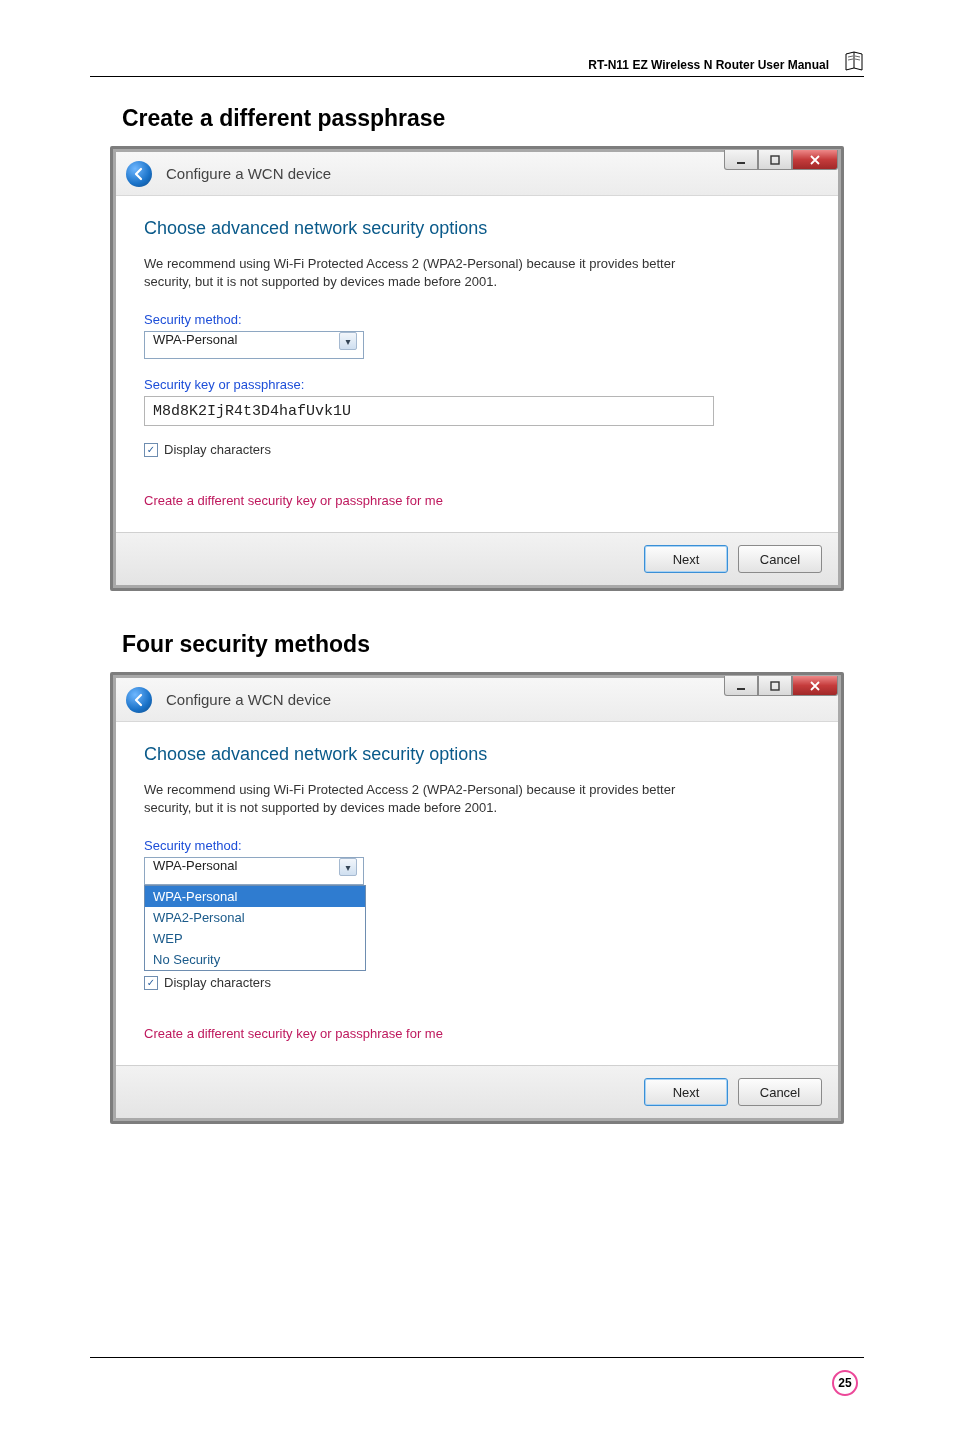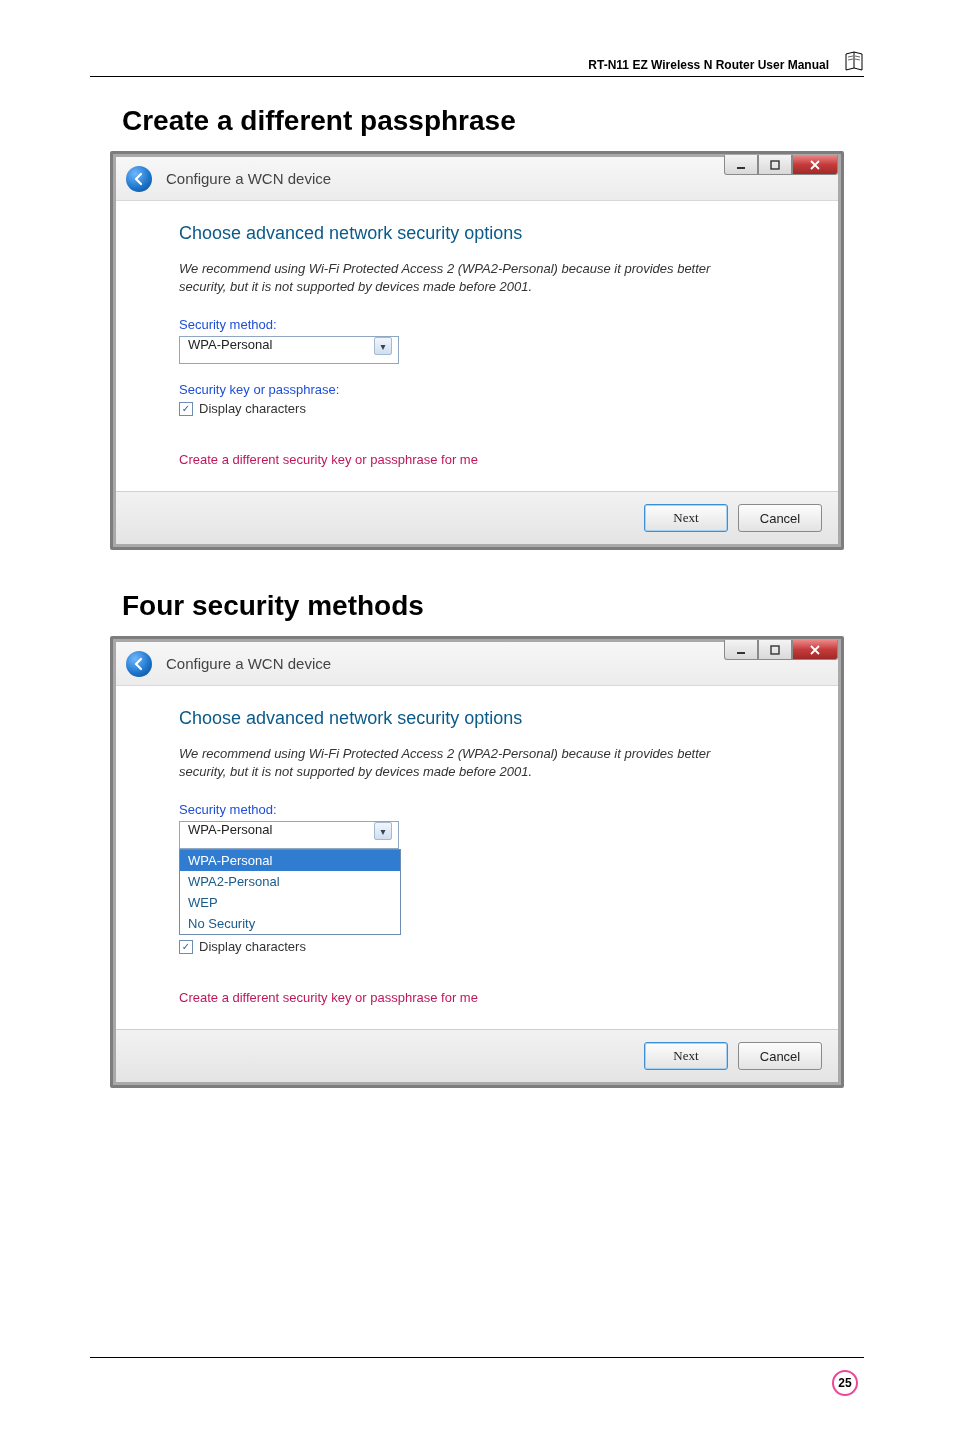--- a/index.html
+++ b/index.html
@@ -22,21 +22,21 @@
     display: flex;
     justify-content: flex-end;
     align-items: flex-end;
     gap: 15px;
   }
   .book-icon {
     width: 20px; height: 22px;
     display: inline-block;
   }
   .section-title {
-    font-size: 28px;
+    font-size: 23px;
     font-weight: bold;
     font-family: Arial, Helvetica, sans-serif;
     margin: 0 0 14px 32px;
     color: #000;
   }
   .dialog-wrap {
     margin: 12px 20px 40px 20px;
     border: 3px solid #7d7d7d;
     border-radius: 2px;
     background: #a9a9a9;
@@ -82,35 +82,34 @@
     font-size: 11px; color:#333;
   }
   .win-btn.min { border-bottom-left-radius: 3px; }
   .win-btn.close {
     background: linear-gradient(to bottom, #e88, #c53c3c 50%, #a12828);
     color:#fff; font-weight:bold;
     width: 46px;
     border-bottom-right-radius: 3px;
   }
   .content {
-    padding: 22px 40px 18px 63px;
+    padding: 22px 40px 18px 28px;
   }
   .heading {
     font-size: 18px;
     color: #0a5a8a;
     margin-bottom: 16px;
     font-weight: 400;
   }
   .desc {
     font-size: 13px;
     color: #333;
     line-height: 1.35;
     margin-bottom: 22px;
     max-width: 560px;
-    font-style: italic;
   }
   .label {
     font-size: 13px;
     color: #1d4ed8;
     margin-bottom: 4px;
   }
   .select {
     width: 220px;
     height: 28px;
     border: 1px solid #8ea7c2;
@@ -171,21 +170,20 @@
     border: 1px solid #8a8a8a;
     border-radius: 3px;
     background: linear-gradient(to bottom, #fdfdfd, #e3e3e3);
     font-size: 13px;
     color:#222;
     display:flex; align-items:center; justify-content:center;
   }
   .btn.default {
     border: 1px solid #3a8fd6;
     box-shadow: 0 0 0 1px #a7d2f4 inset;
-    font-family: Liberation Serif, serif;
   }
   .dropdown {
     position: absolute;
     top: 27px; left: -1px;
     width: 222px;
     border: 1px solid #6e8db0;
     background:#fff;
     font-size:13px;
     z-index: 5;
   }
@@ -263,20 +261,23 @@
     </div>
     <div class="content">
       <div class="heading">Choose advanced network security options</div>
       <div class="desc">We recommend using Wi-Fi Protected Access 2 (WPA2-Personal) because it provides better security,  but it is not supported by devices made before 2001.</div>
       <div class="label">Security method:</div>
       <div class="select">
         <span>WPA-Personal</span>
         <span class="arrow">▾</span>
       </div>
       <div class="label">Security key or passphrase:</div>
+      <div class="textin">
+        <span>M8d8K2IjR4t3D4hafUvk1U</span>
+      </div>
       <div class="chk-row">
         <div class="chk">✓</div>
         <span>Display characters</span>
       </div>
       <a class="link">Create a different security key or passphrase for me</a>
     </div>
     <div class="button-row">
       <div class="btn default">
           <span>Next</span>
         </div>

